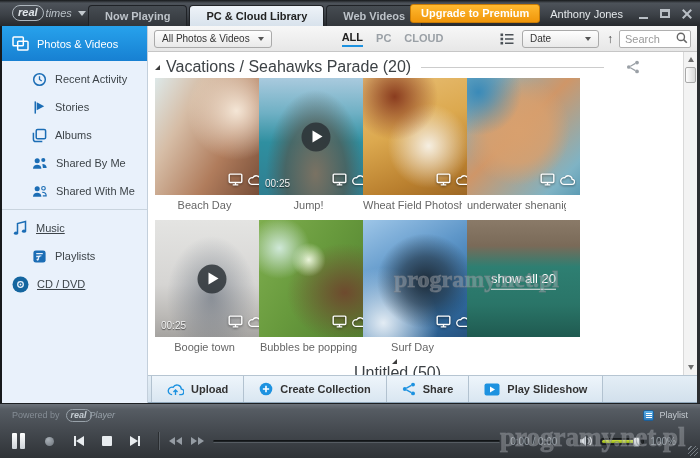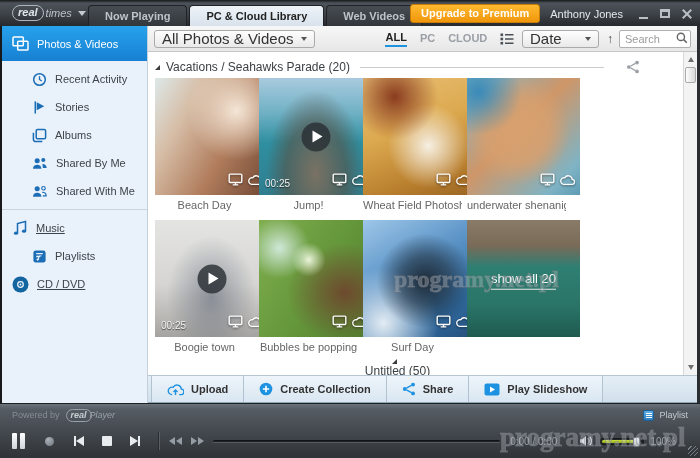--- a/index.html
+++ b/index.html
@@ -40,39 +40,39 @@
   .side-item.top { padding-left:10px;text-decoration:underline; }
   .side-div { border-top:1px solid #c9d4de; margin:4px 0; }
   .sicon { color:#1b6db5; flex-shrink:0; display:inline-flex; }
   .side-sel .sicon { color:#fff; }
 
   
   .main { flex:1; display:flex; flex-direction:column; position:relative; background:#fff; }
   .toolbar { height:26px; background:linear-gradient(180deg,#f7f7f7,#e7e7e7); border-bottom:1px solid #c6c6c6;
     display:flex; align-items:center; padding:0 6px; }
   .dd-btn { height:18px; background:linear-gradient(180deg,#fefefe,#e9e9e9); border:1px solid #aaa; border-radius:3px;
-    display:flex; align-items:center; gap:8px; font-size:15px; color:#333; padding:0 7px; }
+    display:flex; align-items:center; gap:8px; font-size:10px; color:#333; padding:0 7px; }
   .dd-caret { width:0; height:0; border-left:3.5px solid transparent; border-right:3.5px solid transparent; border-top:4px solid #555; }
   .view-tabs { display:flex; align-items:center; gap:13px; margin-left:70px; }
   .vtab { font-size:11px; font-weight:bold; color:#9aa0a6; padding-bottom:2px; }
   .vtab.active { color:#222; border-bottom:2px solid #1d92e0; }
   .tb-spacer { flex:1; }
   .listview-icon { color:#4a5056; margin-right:8px; display:inline-flex; }
   .sort-arrow { color:#444; font-size:12px; margin:0 6px 0 8px; }
   .search-box { position:relative; }
   .search-box input { width:72px; height:18px; border:1px solid #b0b0b0; border-radius:2px; font-size:11px;
     padding:0 16px 0 5px; color:#444; outline:none; font-family:"Liberation Sans",sans-serif; }
   .search-box input::placeholder { color:#9a9a9a; }
   .search-ico { position:absolute; right:3px; top:3px; color:#666; display:inline-flex; }
 
   
   .content { height:323px; overflow:hidden; position:relative; }
   .sec-head { display:flex; align-items:center; height:26px; padding:4px 57px 0 7px; }
   .tri { width:0; height:0; border-left:5px solid transparent; border-bottom:5px solid #3c3c3c; margin-right:6px; }
-  .sec-title { font-size:12px; color:#3c4145; }
+  .sec-title { font-size:16px; color:#3c4145; }
   .sec-line { flex:1; border-top:1px solid #ccc; margin:0 22px 0 10px; }
   .share-ico { color:#9aa0a6; display:inline-flex; }
   .grid { display:flex; gap:5px; padding-left:7px; }
   .grid.r2 { margin-top:9px; }
   .card { width:99px; }
   .thumb { width:113px; height:117px; position:relative; }
   .card-label { font-size:11px; color:#666; text-align:center; padding-top:4px; height:16px;
     white-space:nowrap; overflow:hidden; }
   .dev-icons { position:absolute; right:5px; bottom:5px; display:flex; gap:4px; align-items:flex-end;
     filter:drop-shadow(0 1px 1px rgba(0,0,0,.45)); }

